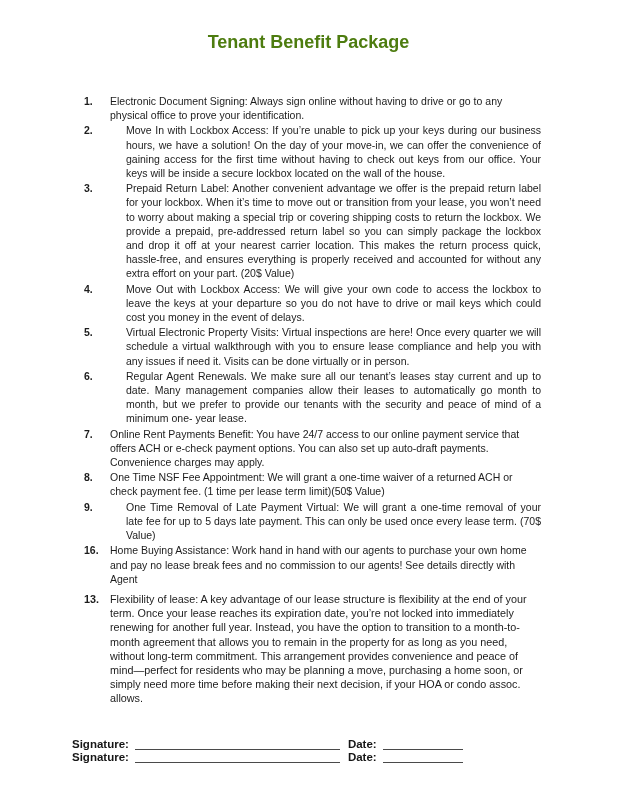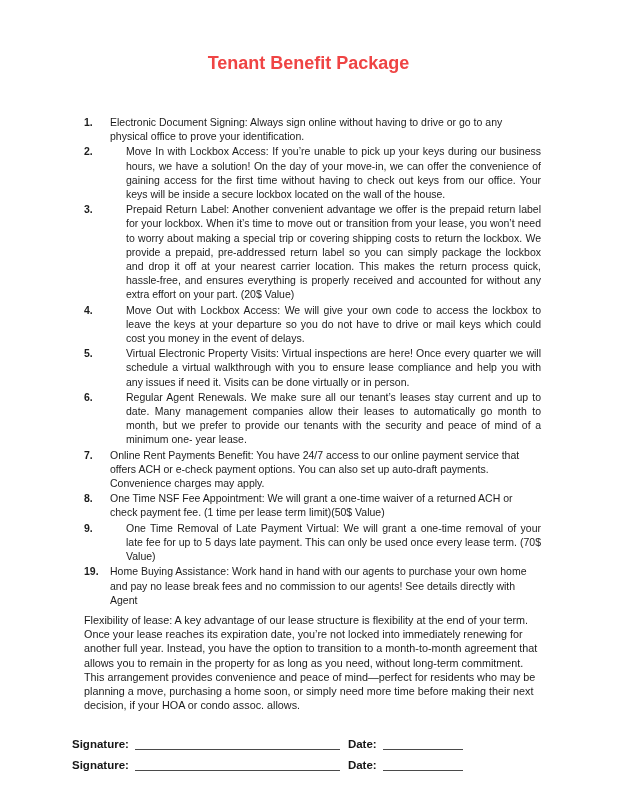--- a/index.html
+++ b/index.html
@@ -7,25 +7,25 @@
   .page {
     position: relative;
     width: 617px;
     height: 800px;
     background: #ffffff;
     font-family: "Liberation Sans", sans-serif;
     color: #1c1c1c;
     overflow: hidden;
   }
   .doc-title {
-    padding-top: 53px;
+    padding-top: 32px;
     text-align: center;
     font-size: 18px;
     font-weight: bold;
-    color: #ef4444;
+    color: #4d7c0f;
   }
   .benefit-list {
     list-style: none;
     margin-top: 41px;
     padding-left: 84px;
     padding-right: 76px;
   }
   .item {
     display: flex;
     margin-bottom: 1px;
@@ -47,21 +47,21 @@
   .item-13 { margin-top: 6px; }
   .item-13 .num, .item-13 .body { font-size: 10.8px; }
   .sig-block {
     position: absolute;
     left: 72px;
     top: 737px;
   }
   .sig-row {
     display: flex;
     align-items: flex-end;
-    margin-bottom: 8px;
+    margin-bottom: 0;
     font-size: 11.5px;
     font-weight: bold;
     color: #161616;
   }
   .sig-line {
     border-bottom: 1.5px solid #4a4a4a;
     width: 205px;
     height: 13px;
     margin-left: 6px;
     margin-right: 8px;
@@ -111,24 +111,25 @@
     </li>
     <li class="item">
       <span class="num">8.</span>
       <p class="body"><span class="b">One Time NSF Fee Appointment</span><span>: We will grant a one-time waiver of a returned ACH or check payment fee. (1 time per lease term limit)(50$ Value)</span></p>
     </li>
     <li class="item j">
       <span class="num">9.</span>
       <p class="body"><span class="b">One Time Removal of Late Payment Virtual:</span><span> We will grant a one-time removal of your late fee for up to 5 days late payment. This can only be used once every lease term. (70$ Value)</span></p>
     </li>
     <li class="item">
-      <span class="num">19.</span>
+      <span class="num">16.</span>
       <p class="body"><span class="b">Home Buying Assistance:</span><span> Work hand in hand with our agents to purchase your own home and pay no lease break fees and no commission to our agents! See details directly with Agent</span></p>
     </li>
     <li class="item item-13">
+      <span class="num">13.</span>
       <p class="body"><span class="b">Flexibility of lease:</span><span> A key advantage of our lease structure is flexibility at the end of your term. Once your lease reaches its expiration date, you’re not locked into immediately renewing for another full year. Instead, you have the option to transition to a month-to-month agreement that allows you to remain in the property for as long as you need, without long-term commitment. This arrangement provides convenience and peace of mind—perfect for residents who may be planning a move, purchasing a home soon, or simply need more time before making their next decision, if your HOA or condo assoc. allows.</span></p>
     </li>
   </ol>
 
   <div class="sig-block">
     <div class="sig-row">
       <span>Signature:</span>
       <span class="sig-line"></span>
       <span>Date:</span>
       <span class="date-line"></span>

